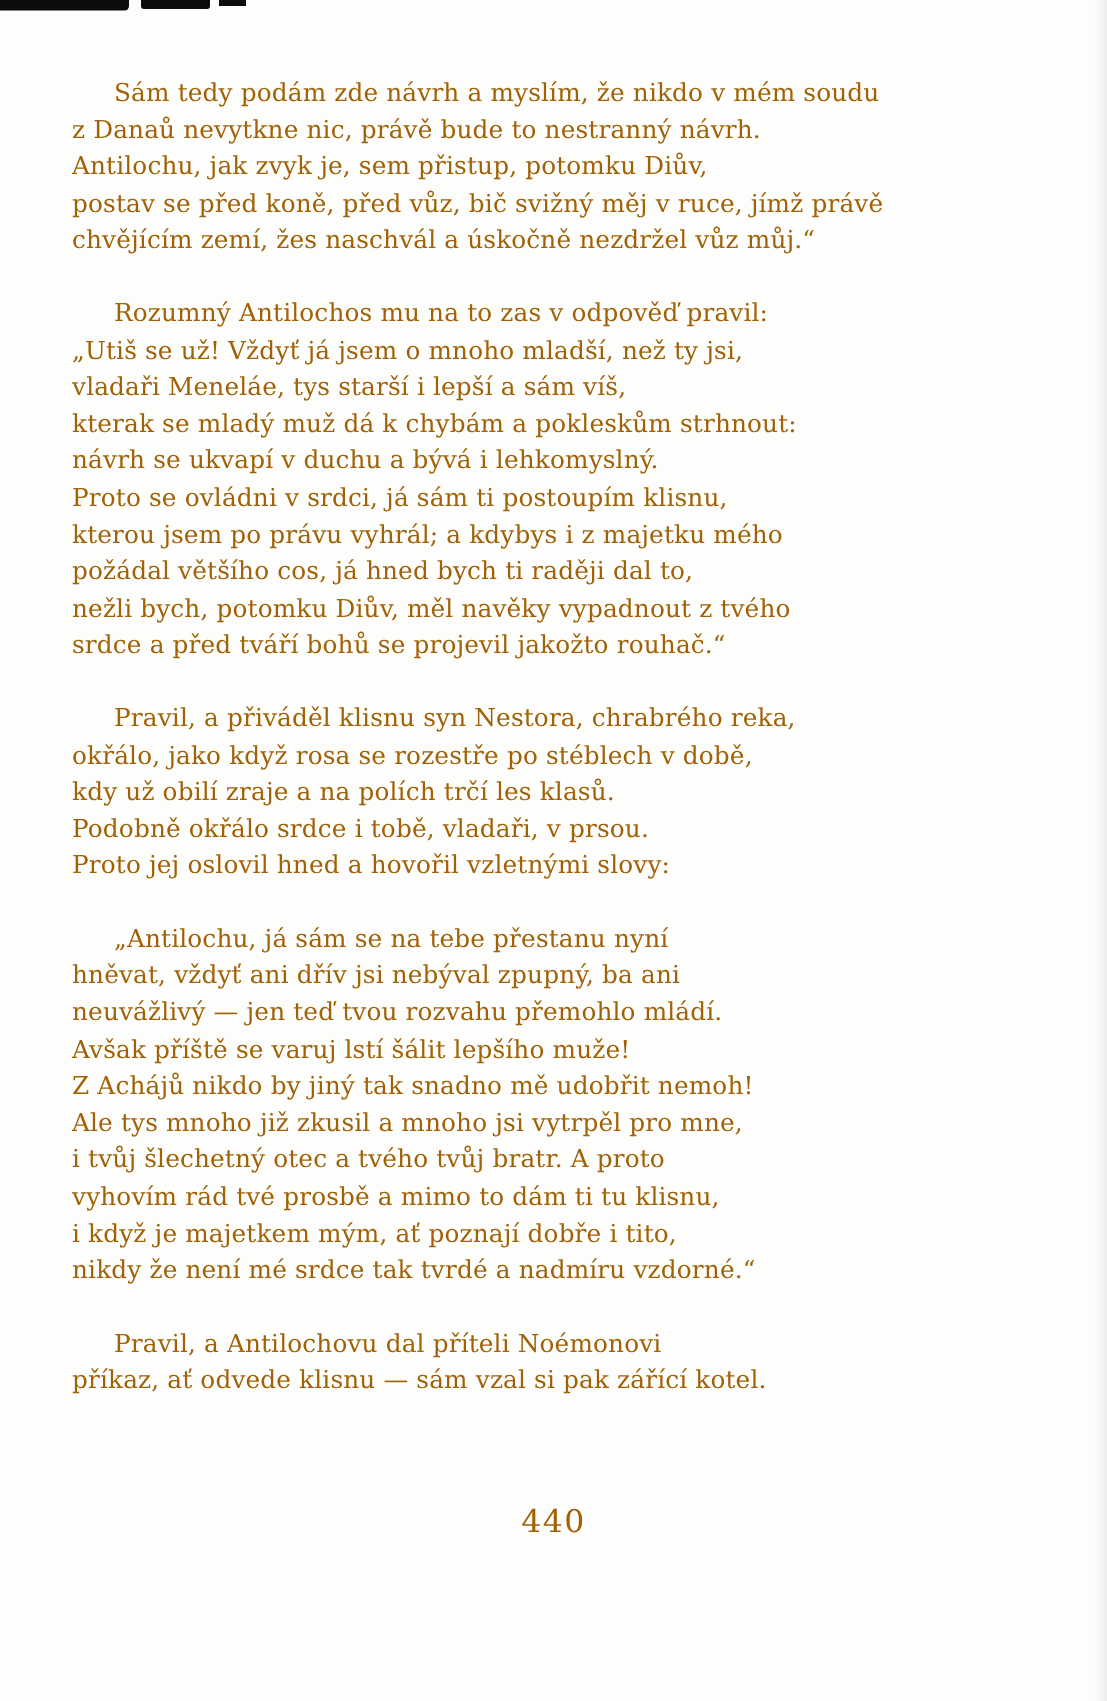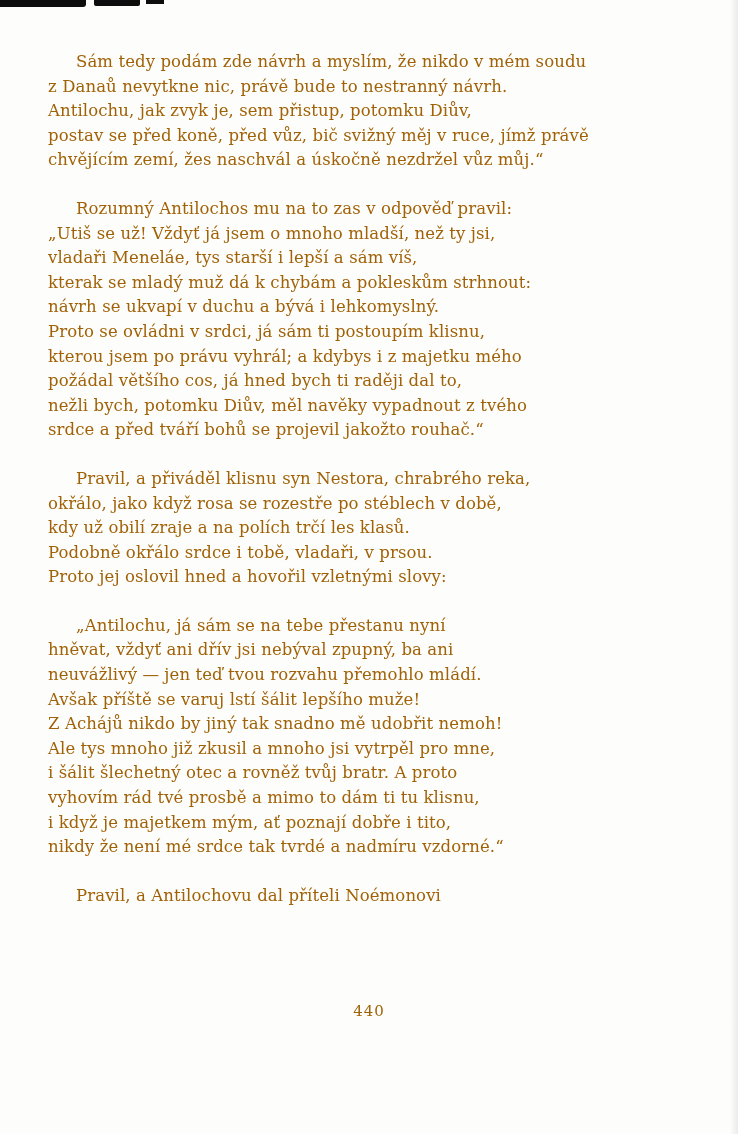--- a/index.html
+++ b/index.html
@@ -50,21 +50,21 @@
   }
   .line.indent {
     padding-left: 28px;
   }
   .page-number {
     position: absolute;
     left: 0;
     top: 1002px;
     width: 738px;
     text-align: center;
-    font-size: 15px;
+    font-size: 21px;
     font-weight: 500;
     letter-spacing: 1px;
   }
 </style>
 </head>
 <body>
 
 <div class="page">
   <div class="artifact a1"></div>
   <div class="artifact a2"></div>
@@ -98,24 +98,25 @@
         <span class="line">Podobně okřálo srdce i tobě, vladaři, v prsou.</span>
         <span class="line">Proto jej oslovil hned a hovořil vzletnými slovy:</span>
       </p>
       <p class="para">
         <span class="line indent">„Antilochu, já sám se na tebe přestanu nyní</span>
         <span class="line">hněvat, vždyť ani dřív jsi nebýval zpupný, ba ani</span>
         <span class="line">neuvážlivý — jen teď tvou rozvahu přemohlo mládí.</span>
         <span class="line">Avšak příště se varuj lstí šálit lepšího muže!</span>
         <span class="line">Z Achájů nikdo by jiný tak snadno mě udobřit nemoh!</span>
         <span class="line">Ale tys mnoho již zkusil a mnoho jsi vytrpěl pro mne,</span>
-        <span class="line">i šálit šlechetný otec a rovněž tvůj bratr. A proto</span>
+        <span class="line">i tvůj šlechetný otec a tvého tvůj bratr. A proto</span>
         <span class="line">vyhovím rád tvé prosbě a mimo to dám ti tu klisnu,</span>
         <span class="line">i když je majetkem mým, ať poznají dobře i tito,</span>
         <span class="line">nikdy že není mé srdce tak tvrdé a nadmíru vzdorné.“</span>
       </p>
       <p class="para">
         <span class="line indent">Pravil, a Antilochovu dal příteli Noémonovi</span>
+        <span class="line">příkaz, ať odvede klisnu — sám vzal si pak zářící kotel.</span>
       </p>
     </div>
 
   <div class="page-number">440</div>
 </div>
 
 </body></html>

